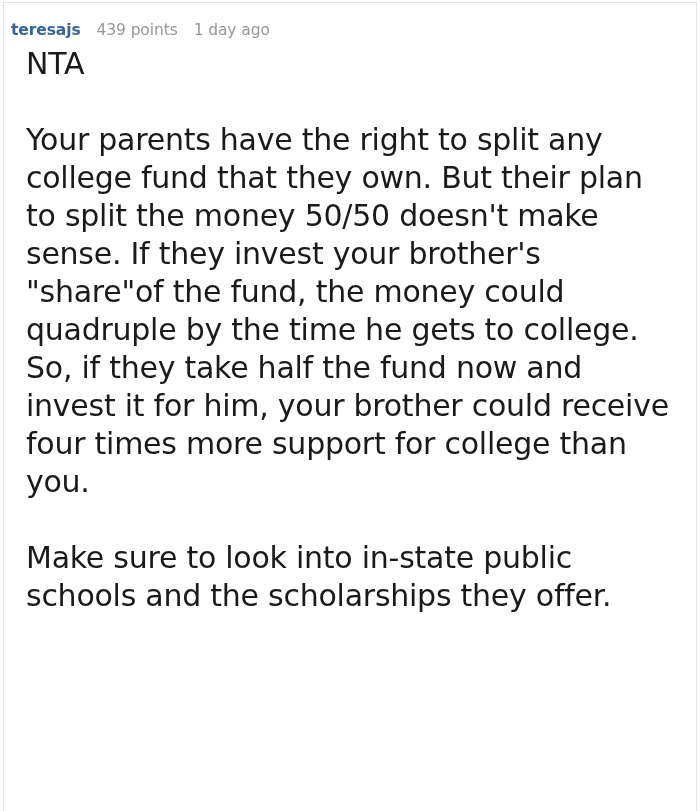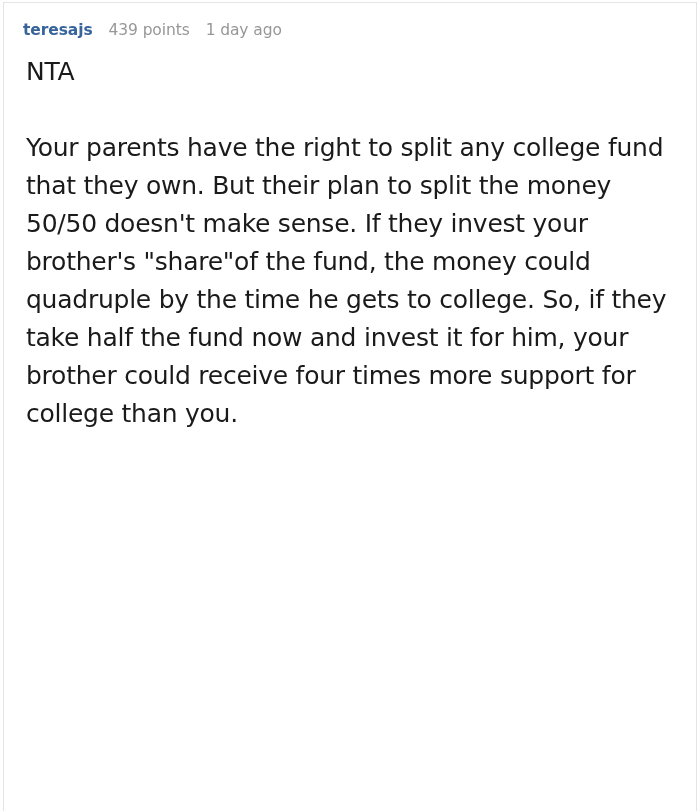--- a/index.html
+++ b/index.html
@@ -24,21 +24,21 @@
     min-height: 900px;
     background: #ffffff;
     border-left: 1px solid #e4e4e4;
     border-right: 1px solid #e4e4e4;
     border-top: 1px solid #e4e4e4;
     padding: 0;
   }
 
   .comment-meta {
     position: absolute;
-    left: 19px;
+    left: 7px;
     top: 19px;
     white-space: nowrap;
     line-height: 1;
     text-align: center;
   }
 
   .meta-author {
     display: inline-block;
     font-size: 15.5px;
     font-weight: bold;
@@ -59,23 +59,23 @@
     font-size: 15.5px;
     font-weight: normal;
     color: #979797;
     letter-spacing: -0.1px;
     vertical-align: baseline;
   }
 
   .comment-body {
     position: absolute;
     left: 22px;
-    top: 50px;
+    top: 42px;
     width: 650px;
-    font-size: 25px;
+    font-size: 30px;
     line-height: 38px;
     color: #1a1a1a;
     letter-spacing: -0.25px;
     word-spacing: 0px;
   }
 
   .comment-body p {
     margin: 0;
     padding: 0;
   }
@@ -89,15 +89,16 @@
 
 <div class="comment-card">
 
   <div class="comment-meta">
     <a href="#" class="meta-author">teresajs</a><span class="meta-sep"></span><span class="meta-points">439 points</span><span class="meta-sep"></span><span class="meta-time">1 day ago</span>
   </div>
 
   <div class="comment-body">
     <p class="spacer-after">NTA</p>
     <p class="spacer-after">Your parents have the right to split any college fund that they own. But their plan to split the money 50/50 doesn't make sense. If they invest your brother's "share"of the fund, the money could quadruple by the time he gets to college. So, if they take half the fund now and invest it for him, your brother could receive four times more support for college than you.</p>
+    <p>Make sure to look into in-state public schools and the scholarships they offer.</p>
   </div>
 
 </div>
 
 </body></html>

